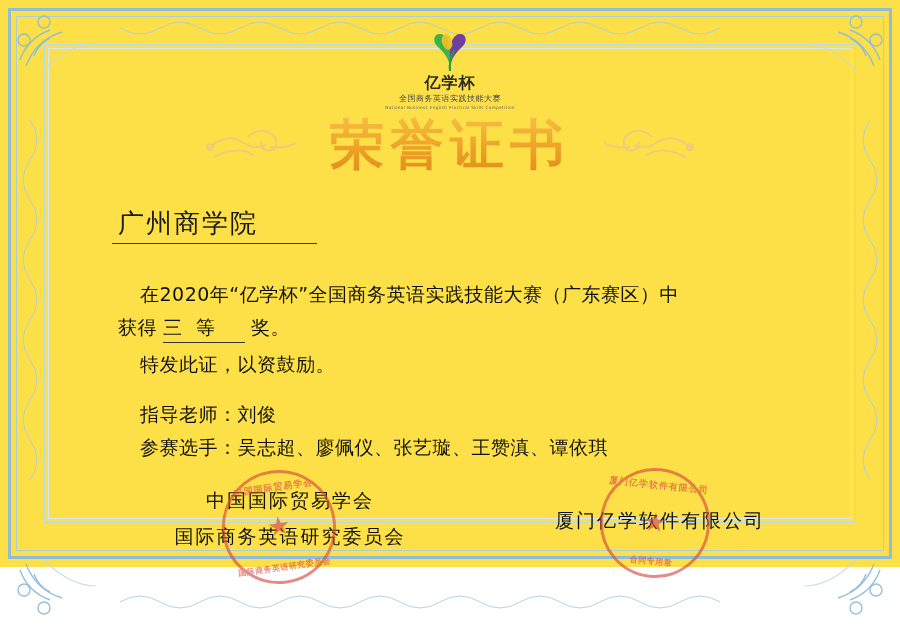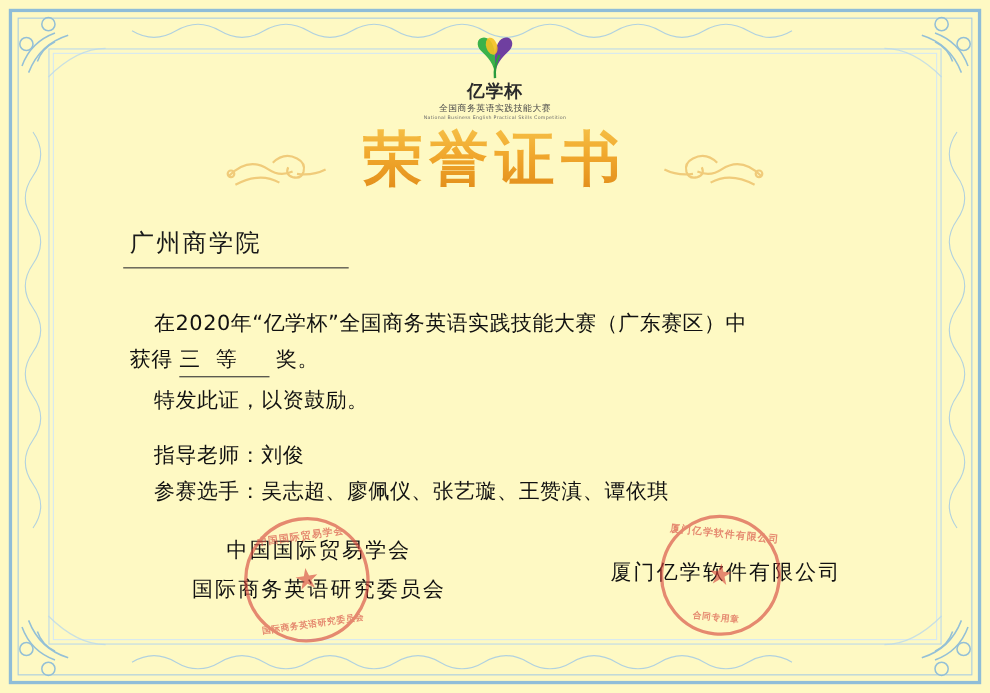--- a/index.html
+++ b/index.html
@@ -9,22 +9,22 @@
   }
   body {
     width: 900px;
     height: 630px;
     font-family: "Liberation Serif", "DejaVu Serif", serif;
     overflow: hidden;
   }
   .certificate {
     position: relative;
     width: 900px;
-    height: 630px;
-    background: #fef9c3;
+    height: 567px;
+    background: #fde047;
     box-sizing: border-box;
   }
 
   
   .border-outer {
     position: absolute;
     left: 8px; top: 8px; right: 8px; bottom: 8px;
     border: 3px solid #8fbdd8;
     box-sizing: border-box;
   }
@@ -86,21 +86,21 @@
     letter-spacing: 0.3px;
     line-height: 7px;
     transform: scale(0.95);
   }
 
   
   .title-row {
     position: absolute;
     left: 0; right: 0; top: 112px;
     display: flex;
-    align-items: flex-end;
+    align-items: center;
     justify-content: center;
     gap: 10px;
   }
   .title-text {
     font-family: "DejaVu Sans", "Liberation Sans", sans-serif;
     font-size: 54px;
     font-weight: bold;
     letter-spacing: 6px;
     background: linear-gradient(180deg, #f6c34a 0%, #f0a72c 45%, #e08a18 100%);
     -webkit-background-clip: text;
@@ -112,21 +112,21 @@
   }
   .flourish {
     color: #f0cb7a;
   }
 
   
   .recipient {
     position: absolute;
     left: 118px;
     top: 206px;
-    font-size: 22px;
+    font-size: 26px;
     color: #1a1a1a;
     letter-spacing: 2px;
     font-family: "DejaVu Sans", "Liberation Sans", sans-serif;
   }
   .recipient-underline {
     position: absolute;
     left: 112px;
     top: 243px;
     width: 205px;
     height: 1px;

